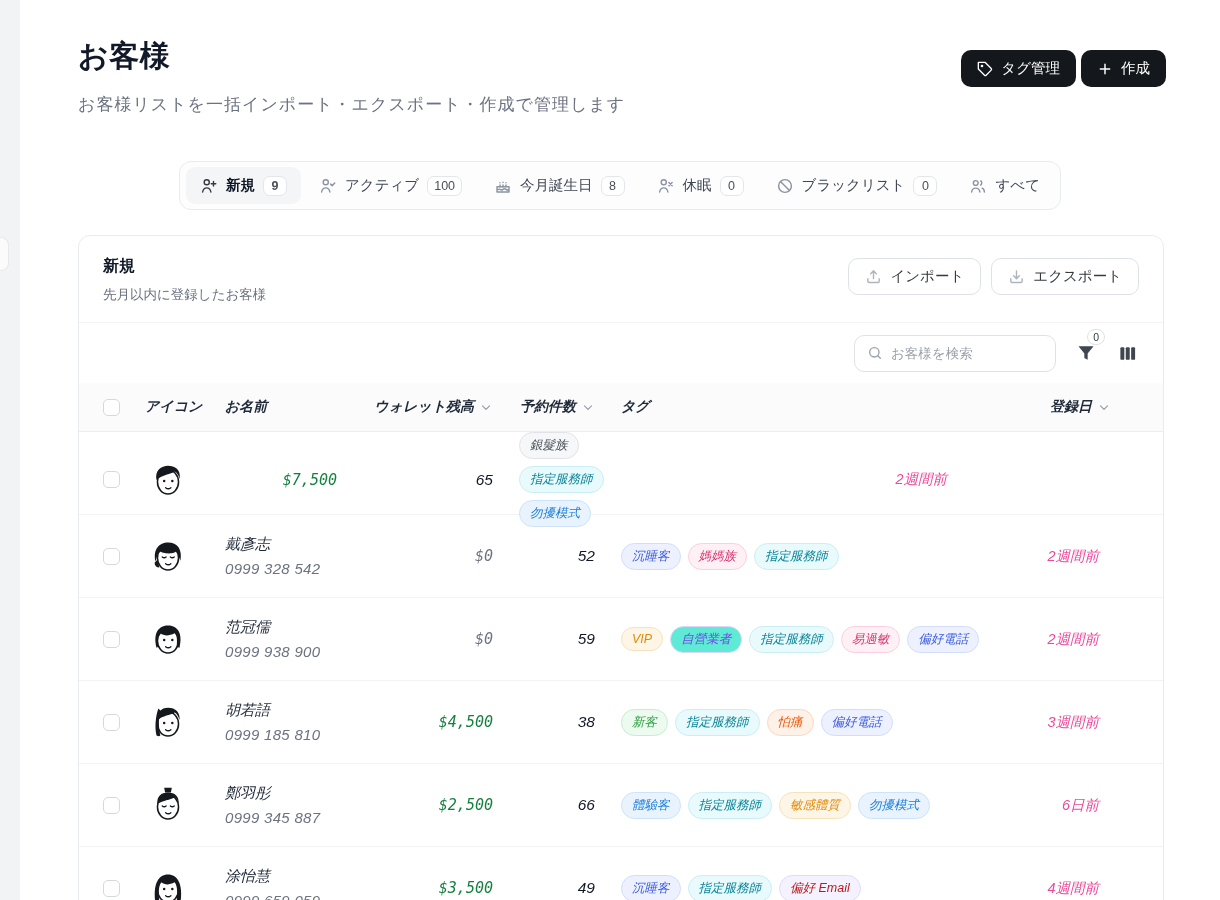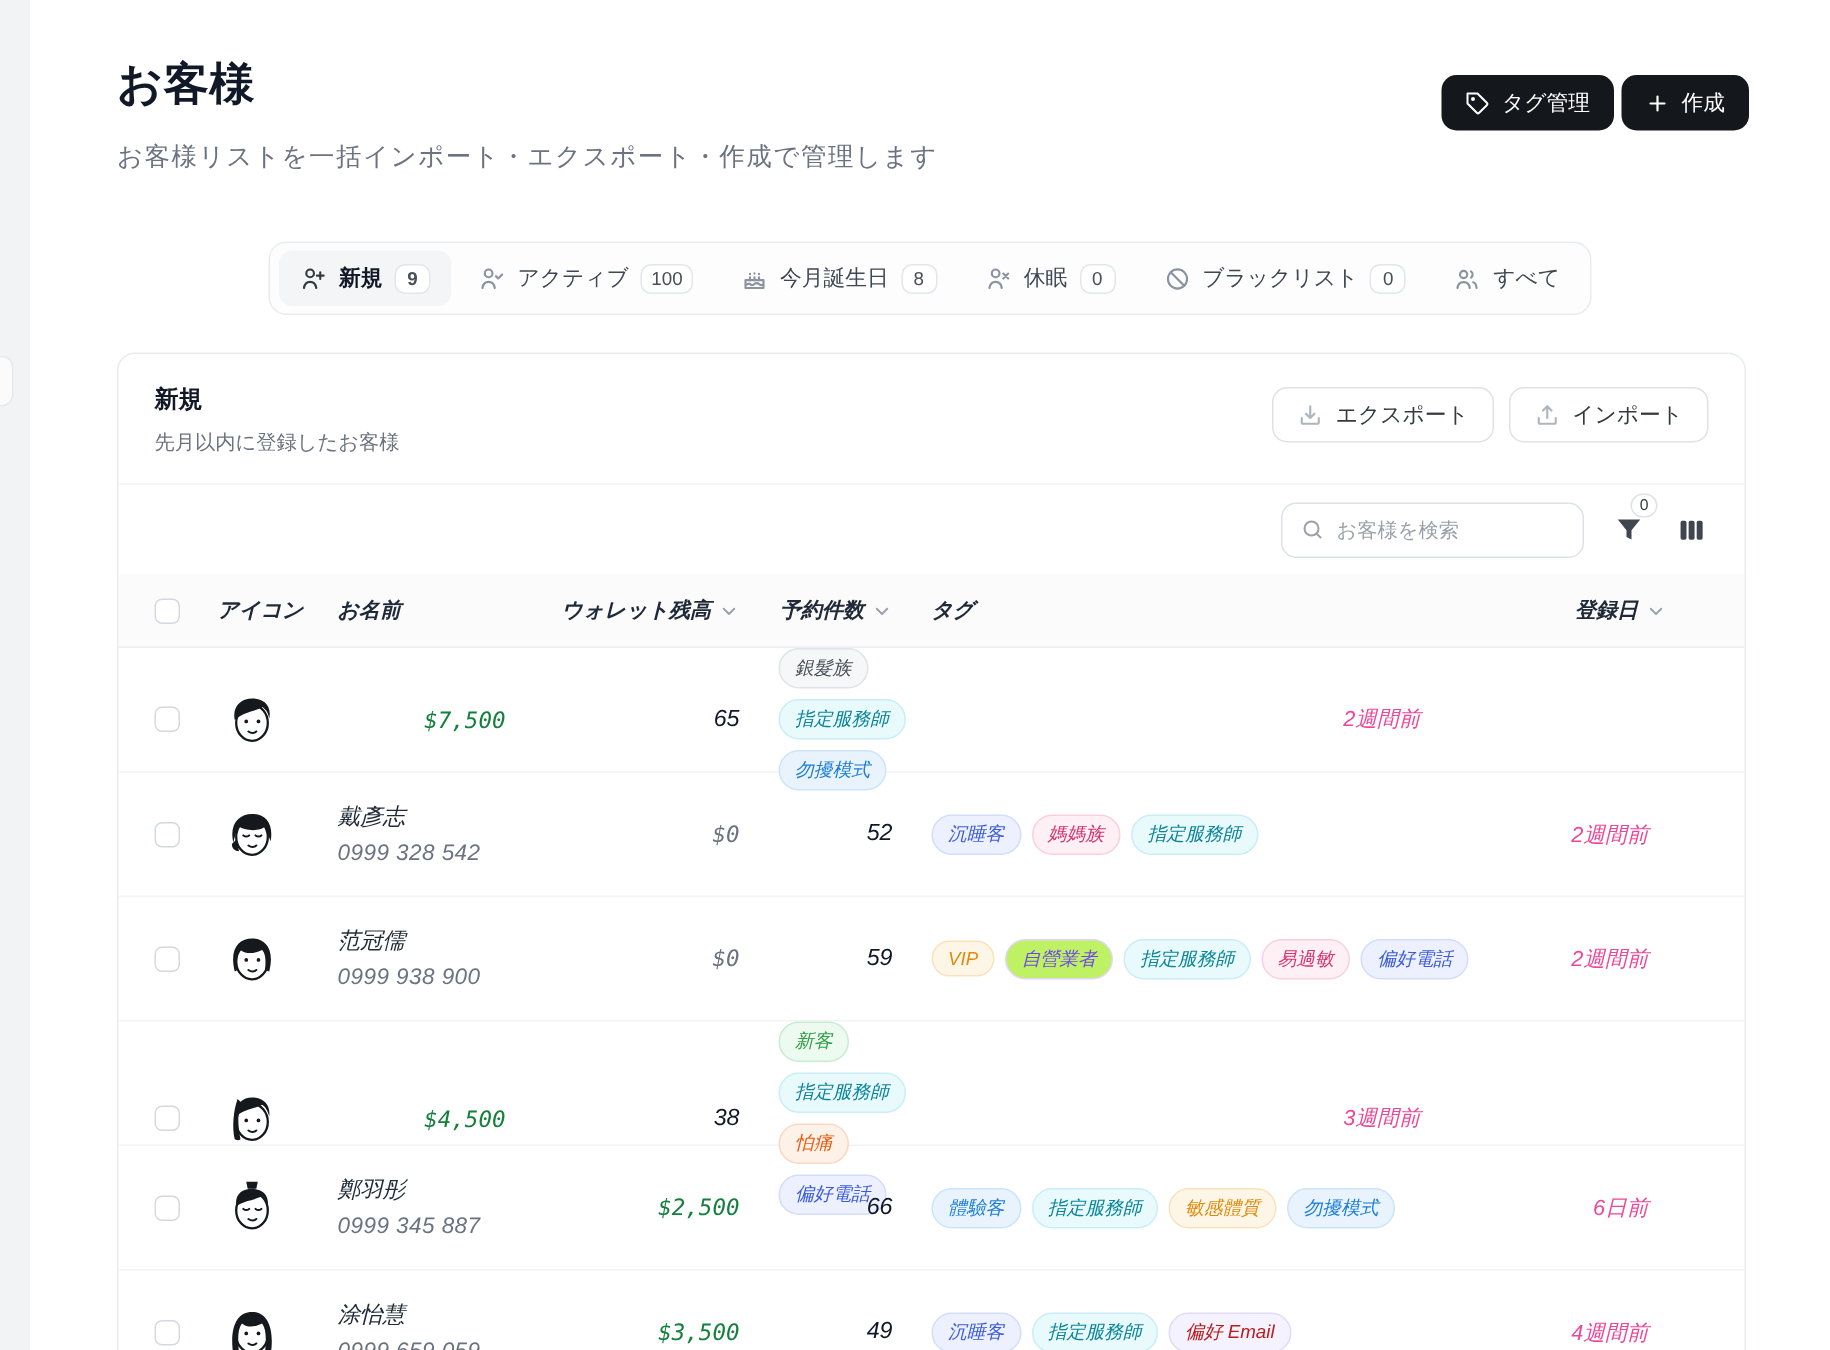--- a/index.html
+++ b/index.html
@@ -184,34 +184,34 @@
   <div class="card">
     <div class="card-head">
       <div>
         <div class="card-title">新規</div>
         <div class="card-subtitle">先月以内に登録したお客様</div>
       </div>
       <div class="card-head-actions">
         <button class="btn-outline">
           <span style="display:flex">
             <svg width="17" height="17" viewBox="0 0 24 24" fill="none" stroke="currentColor" stroke-width="2" stroke-linecap="round" stroke-linejoin="round">
-                <path d="M12 4v11M8 11l4 4 4-4"></path>
+                <path d="M12 15V4M8 8l4-4 4 4"></path>
                 <path d="M4 15v4a1.5 1.5 0 0 0 1.5 1.5h13A1.5 1.5 0 0 0 20 19v-4"></path>
               </svg>
           </span>
-          <span>エクスポート</span>
+          <span>インポート</span>
         </button>
         <button class="btn-outline">
           <span style="display:flex">
             <svg width="17" height="17" viewBox="0 0 24 24" fill="none" stroke="currentColor" stroke-width="2" stroke-linecap="round" stroke-linejoin="round">
-                <path d="M12 15V4M8 8l4-4 4 4"></path>
+                <path d="M12 4v11M8 11l4 4 4-4"></path>
                 <path d="M4 15v4a1.5 1.5 0 0 0 1.5 1.5h13A1.5 1.5 0 0 0 20 19v-4"></path>
               </svg>
           </span>
-          <span>インポート</span>
+          <span>エクスポート</span>
         </button>
       </div>
     </div>
 
     <div class="toolbar">
       <div class="search-box">
         <span style="display:flex">
           <svg width="16" height="16" viewBox="0 0 24 24" fill="none" stroke="currentColor" stroke-width="2" stroke-linecap="round">
               <circle cx="11" cy="11" r="7"></circle>
               <path d="m20 20-3.8-3.8"></path>
@@ -360,21 +360,21 @@
             </div>
           </div>
           <div class="td right">
             <span class="wallet zero">$0</span>
           </div>
           <div class="td right">
             <span class="bookings">59</span>
           </div>
           <div class="td tags-cell" style="padding-left: 26px;">
             <span class="tag-pill" style="color: rgb(224, 138, 11); background: rgb(253, 246, 231); border-color: rgb(247, 227, 187);">VIP</span>
-            <span class="tag-pill" style="color: rgb(112, 72, 232); background: #bef264; border-color: rgb(224, 213, 250);">自營業者</span>
+            <span class="tag-pill" style="color: rgb(112, 72, 232); background: #5eead4; border-color: rgb(224, 213, 250);">自營業者</span>
             <span class="tag-pill" style="color: rgb(12, 133, 153); background: rgb(233, 250, 252); border-color: rgb(201, 238, 245);">指定服務師</span>
             <span class="tag-pill" style="color: rgb(214, 51, 108); background: rgb(255, 240, 246); border-color: rgb(251, 207, 224);">易過敏</span>
             <span class="tag-pill" style="color: rgb(59, 91, 219); background: rgb(237, 241, 255); border-color: rgb(211, 221, 250);">偏好電話</span>
           </div>
           <div class="td date-cell">
             <span>2週間前</span>
           </div>
         </div>
         <div class="grid-row trow">
           <div class="td">
@@ -385,20 +385,26 @@
               <svg width="46" height="46" viewBox="0 0 48 48">
                 <ellipse cx="24" cy="26" rx="11" ry="12.5" fill="#fff" stroke="#15181c" stroke-width="1.6"></ellipse>
                 <path d="M13 22c-1-8 4-13 11-13 8 0 13 5 12 13-1-4-3-7-5-8-5 3-12 3-18 8z" fill="#15181c"></path>
                 <path d="M14 10c-3 8-4 20-2 28 2 1 3 1 4 0-2-9-2-20 0-26z" fill="#15181c"></path>
                 <circle cx="20" cy="25" r="1.3" fill="#15181c"></circle>
                 <circle cx="28.5" cy="25" r="1.3" fill="#15181c"></circle>
                 <path d="M21.5 32q2.8 2.2 5.5 0" fill="none" stroke="#15181c" stroke-width="1.4" stroke-linecap="round"></path>
               </svg>
             </span>
           </div>
+          <div class="td">
+            <div class="name-cell">
+              <span class="cust-name">胡若語</span>
+              <span class="cust-phone">0999 185 810</span>
+            </div>
+          </div>
           <div class="td right">
             <span class="wallet">$4,500</span>
           </div>
           <div class="td right">
             <span class="bookings">38</span>
           </div>
           <div class="td tags-cell" style="padding-left: 26px;">
             <span class="tag-pill" style="color: rgb(47, 158, 68); background: rgb(236, 250, 239); border-color: rgb(201, 236, 209);">新客</span>
             <span class="tag-pill" style="color: rgb(12, 133, 153); background: rgb(233, 250, 252); border-color: rgb(201, 238, 245);">指定服務師</span>
             <span class="tag-pill" style="color: rgb(232, 89, 12); background: rgb(254, 241, 232); border-color: rgb(250, 216, 194);">怕痛</span>

